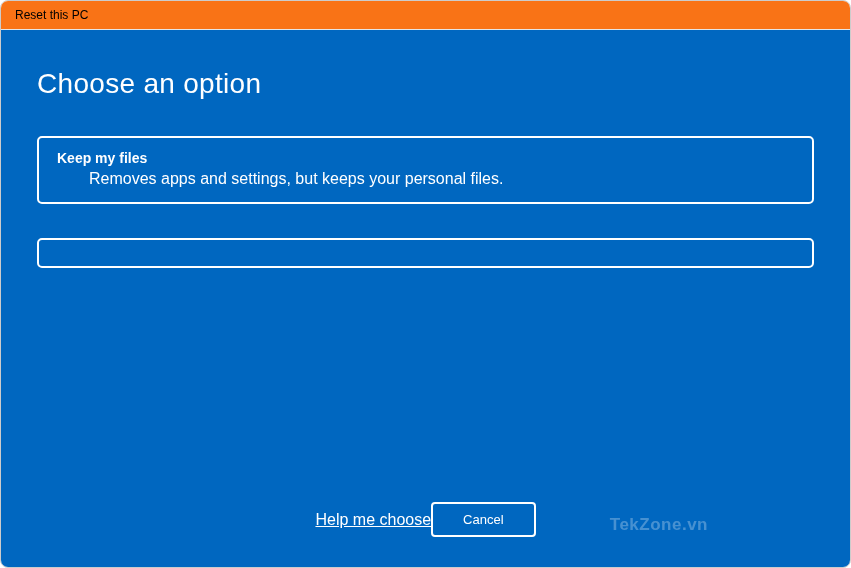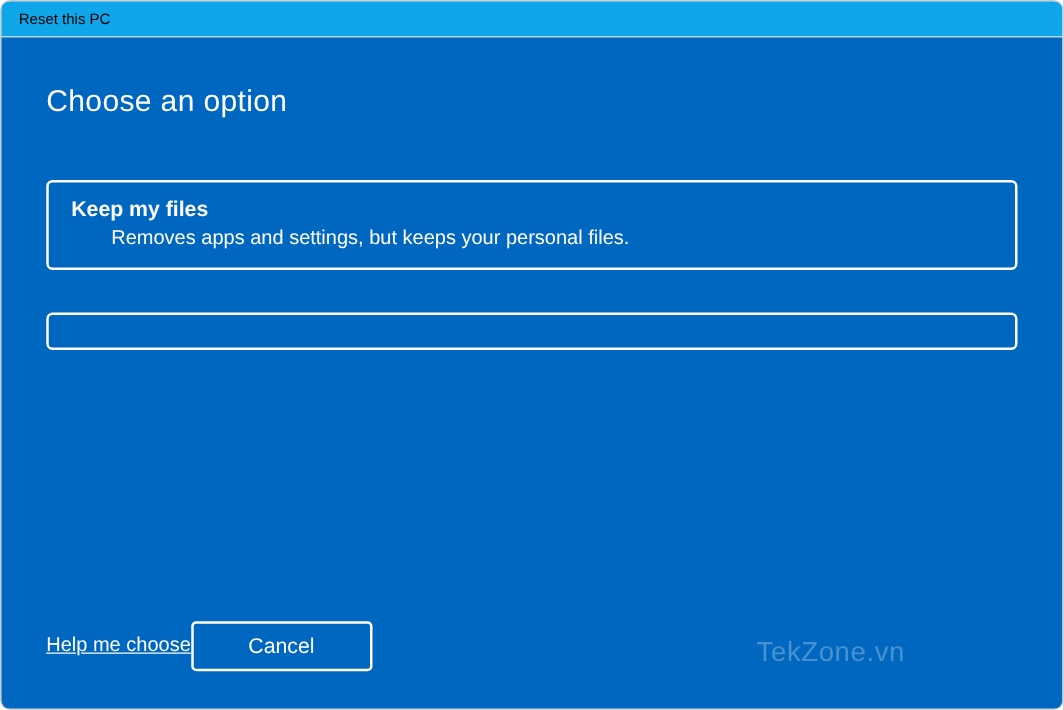--- a/index.html
+++ b/index.html
@@ -17,98 +17,98 @@
     .window {
       width: 851px;
       height: 568px;
       border: 1px solid #cccccc;
       border-radius: 8px;
       overflow: hidden;
       display: flex;
       flex-direction: column;
     }
     .title-bar {
-      background: #0ea5e9;
+      background: #f97316;
       padding: 7px 14px;
       font-size: 12px;
       color: #000000;
       border-bottom: 1px solid #e5e5e5;
     }
     .content-area {
       flex: 1;
       background: #0067c0;
       color: #ffffff;
       padding: 38px 36px 30px 36px;
       display: flex;
       flex-direction: column;
       position: relative;
     }
     .heading {
-      font-size: 24px;
+      font-size: 28px;
       font-weight: 400;
-      margin-bottom: 48px;
+      margin-bottom: 36px;
       letter-spacing: 0.3px;
     }
     .options {
       display: flex;
       flex-direction: column;
       gap: 34px;
     }
     .option-button {
       border: 2px solid #ffffff;
       border-radius: 5px;
       padding: 12px 18px 14px 18px;
       cursor: pointer;
       background: transparent;
       color: #ffffff;
       text-align: left;
       width: 100%;
     }
     .option-title {
-      font-size: 17px;
+      font-size: 14px;
       font-weight: 600;
       margin-bottom: 4px;
     }
     .option-description {
       font-size: 16px;
       font-weight: 400;
       margin-left: 32px;
     }
     .footer {
       position: absolute;
       bottom: 30px;
       left: 36px;
       right: 36px;
       display: flex;
-      justify-content: flex-start;
+      justify-content: center;
       align-items: center;
     }
     .help-link {
       color: #ffffff;
       text-decoration: underline;
       font-size: 16px;
       cursor: pointer;
     }
     .cancel-button {
       border: 2px solid #ffffff;
       border-radius: 4px;
       background: transparent;
       color: #ffffff;
-      padding: 8px 44px;
-      font-size: 17px;
+      padding: 8px 30px;
+      font-size: 13px;
       cursor: pointer;
       font-family: inherit;
     }
     .watermark {
       position: absolute;
       bottom: 32px;
-      right: 126px;
-      font-size: 22px;
+      right: 142px;
+      font-size: 17px;
       color: rgba(255, 255, 255, 0.28);
-      font-weight: 400;
+      font-weight: 700;
       pointer-events: none;
       letter-spacing: 0.5px;
     }
   </style>
 </head>
 <body>
 
 <div class="window">
   <div class="title-bar">
     <span>Reset this PC</span>

